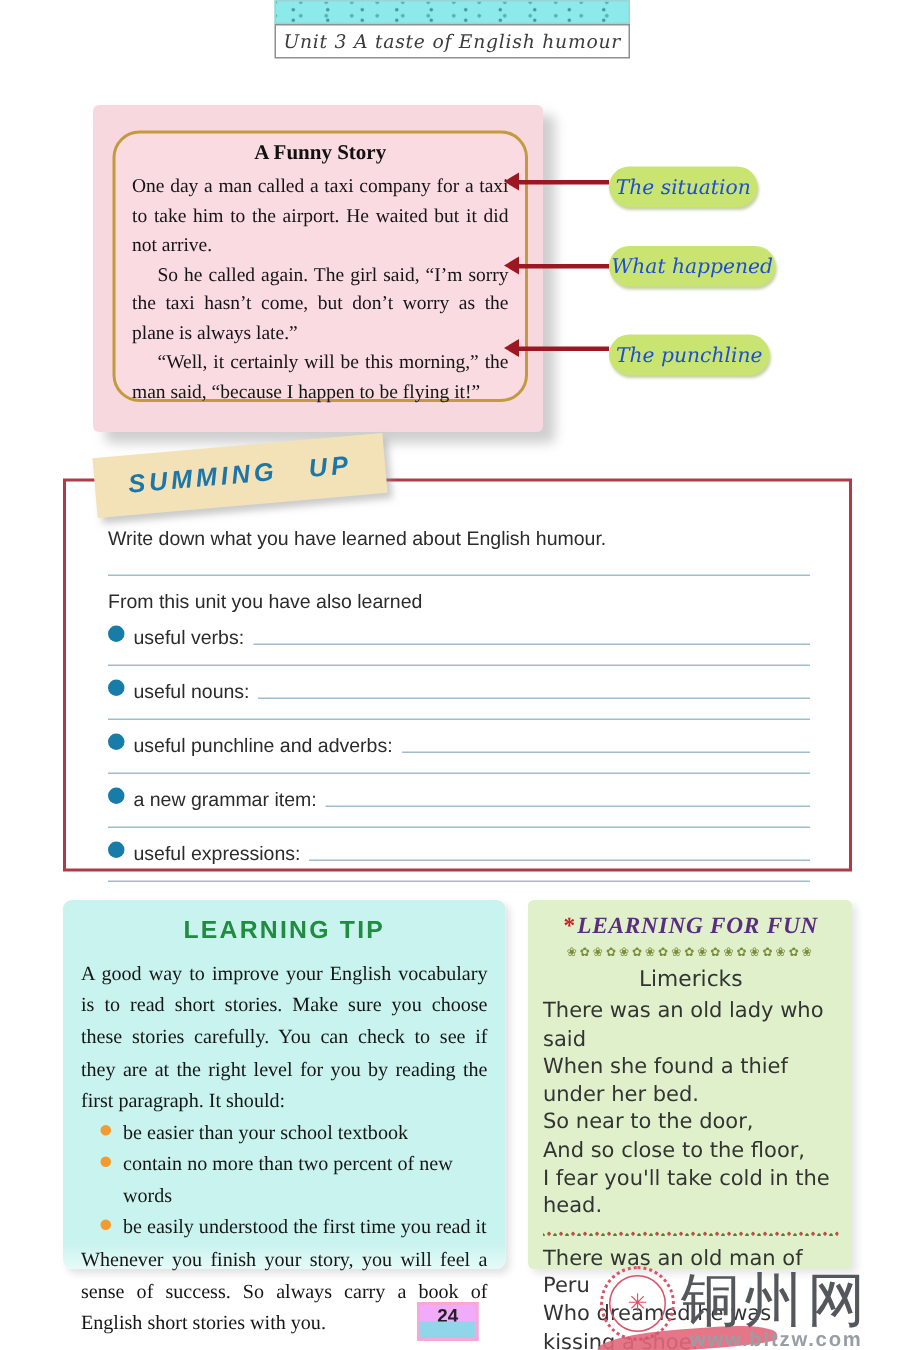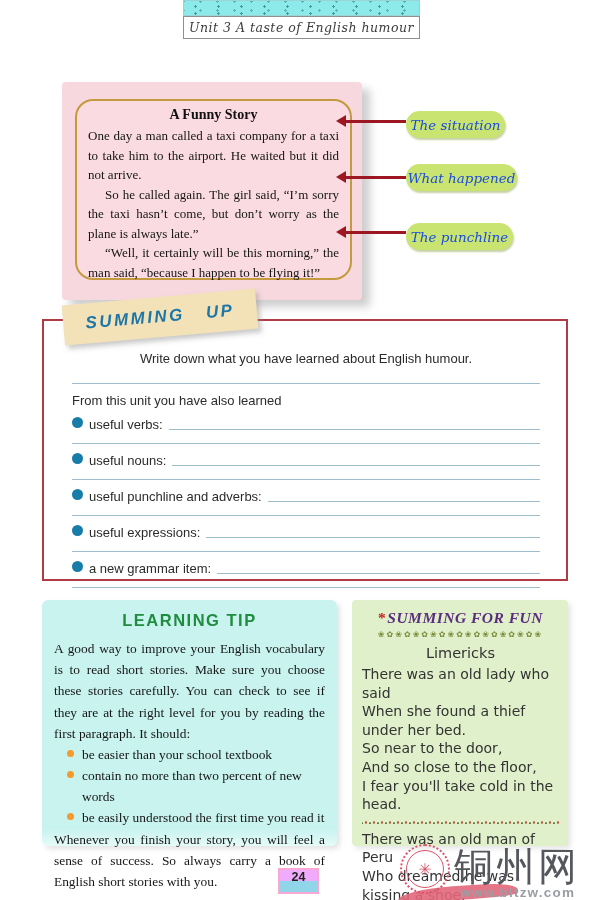--- a/index.html
+++ b/index.html
@@ -25,21 +25,21 @@
   .header-title {
     position: absolute; left: 183px; top: 16px; width: 237px; height: 23px;
     background: #fff; border: 1px solid #8f8f8f;
     display: flex; align-items: center; justify-content: center;
     font-family: "DejaVu Serif", serif;
     font-style: italic; font-size: 12.5px; color: #3c3c3c; letter-spacing: .5px;
   }
 
   
   .story-outer {
-    position: absolute; left: 62px; top: 82px; width: 300px; height: 218px;
+    position: absolute; left: 62px; top: 70px; width: 300px; height: 218px;
     background: #f8d8df; border-radius: 4px;
     box-shadow: 8px 7px 8px rgba(165,165,165,.55);
   }
   .story-inner {
     position: absolute; left: 13px; top: 17px; width: 277px; height: 181px;
     border: 2px solid #c49a3e; border-radius: 18px;
     background: #f9dbe1;
     padding: 6px 11px 0 11px;
   }
   .story-title {
@@ -94,21 +94,21 @@
     z-index: 3;
   }
   .sum-label span {
     font-weight: bold; font-style: italic; font-size: 17px;
     color: #1d76a8; letter-spacing: 2.5px; word-spacing: 14px;
   }
   .sum-content {
     position: absolute; left: 28px; right: 26px; top: 30px;
     font-size: 13px; color: #2b2b2b;
   }
-  .sum-intro { margin-bottom: 17px; text-align: center; }
+  .sum-intro { margin-bottom: 17px; }
   .wline { border-bottom: 1.3px solid #9fbecb; height: 1px; }
   .sum-sub { margin-top: 9px; margin-bottom: 2px; }
   .sum-item-row { display: flex; align-items: flex-start; margin-top: 9px; height: 19px; }
   .sum-bullet {
     width: 11px; height: 11px; border-radius: 50%;
     background: #177ca8; margin-right: 6px; flex: 0 0 auto;
   }
   .sum-item-row .fill-line { flex: 1; border-bottom: 1.1px solid #9fbecb; height: 13px; margin-left: 6px; }
   .sum-item .wline { margin-top: 7px; }
 
@@ -276,30 +276,30 @@
         <span class="sum-bullet"></span>
         <span>useful punchline and adverbs:</span>
         <span class="fill-line"></span>
       </div>
       <div class="wline"></div>
     </div>
 
     <div class="sum-item">
       <div class="sum-item-row">
         <span class="sum-bullet"></span>
+        <span>a new grammar item:</span>
+        <span class="fill-line"></span>
+      </div>
+      <div class="wline"></div>
+    </div>
+
+    <div class="sum-item">
+      <div class="sum-item-row">
+        <span class="sum-bullet"></span>
         <span>useful expressions:</span>
-        <span class="fill-line"></span>
-      </div>
-      <div class="wline"></div>
-    </div>
-
-    <div class="sum-item">
-      <div class="sum-item-row">
-        <span class="sum-bullet"></span>
-        <span>a new grammar item:</span>
         <span class="fill-line"></span>
       </div>
       <div class="wline"></div>
     </div>
   </div>
 </div>
 <div class="sum-label">
   <span>SUMMING UP</span>
 </div>
 
@@ -316,21 +316,21 @@
   </div>
   <div class="tip-bullet-row">
     <span class="tip-dot"></span>
     <span class="tip-text">be easily understood the first time you read it</span>
   </div>
   <div class="tip-text">Whenever you finish your story, you will feel a sense of success. So always carry a book of English short stories with you.</div>
 </div>
 
 <div class="fun-box">
   <div class="fun-title-row">
-    <span class="fun-asterisk">*</span><span>SUMMING FOR FUN</span>
+    <span class="fun-asterisk">*</span><span>LEARNING FOR FUN</span>
   </div>
   <div class="fun-ornament">❀✿❀✿❀✿❀✿❀✿❀✿❀✿❀✿❀✿❀</div>
   <div class="fun-subtitle">Limericks</div>
   <div class="poem">There was an old lady who said
 When she found a thief under her bed.
 So near to the door,
 And so close to the floor,
 I fear you'll take cold in the head.</div>
   <div class="poem-sep"></div>
   <div class="poem">There was an old man of Peru

